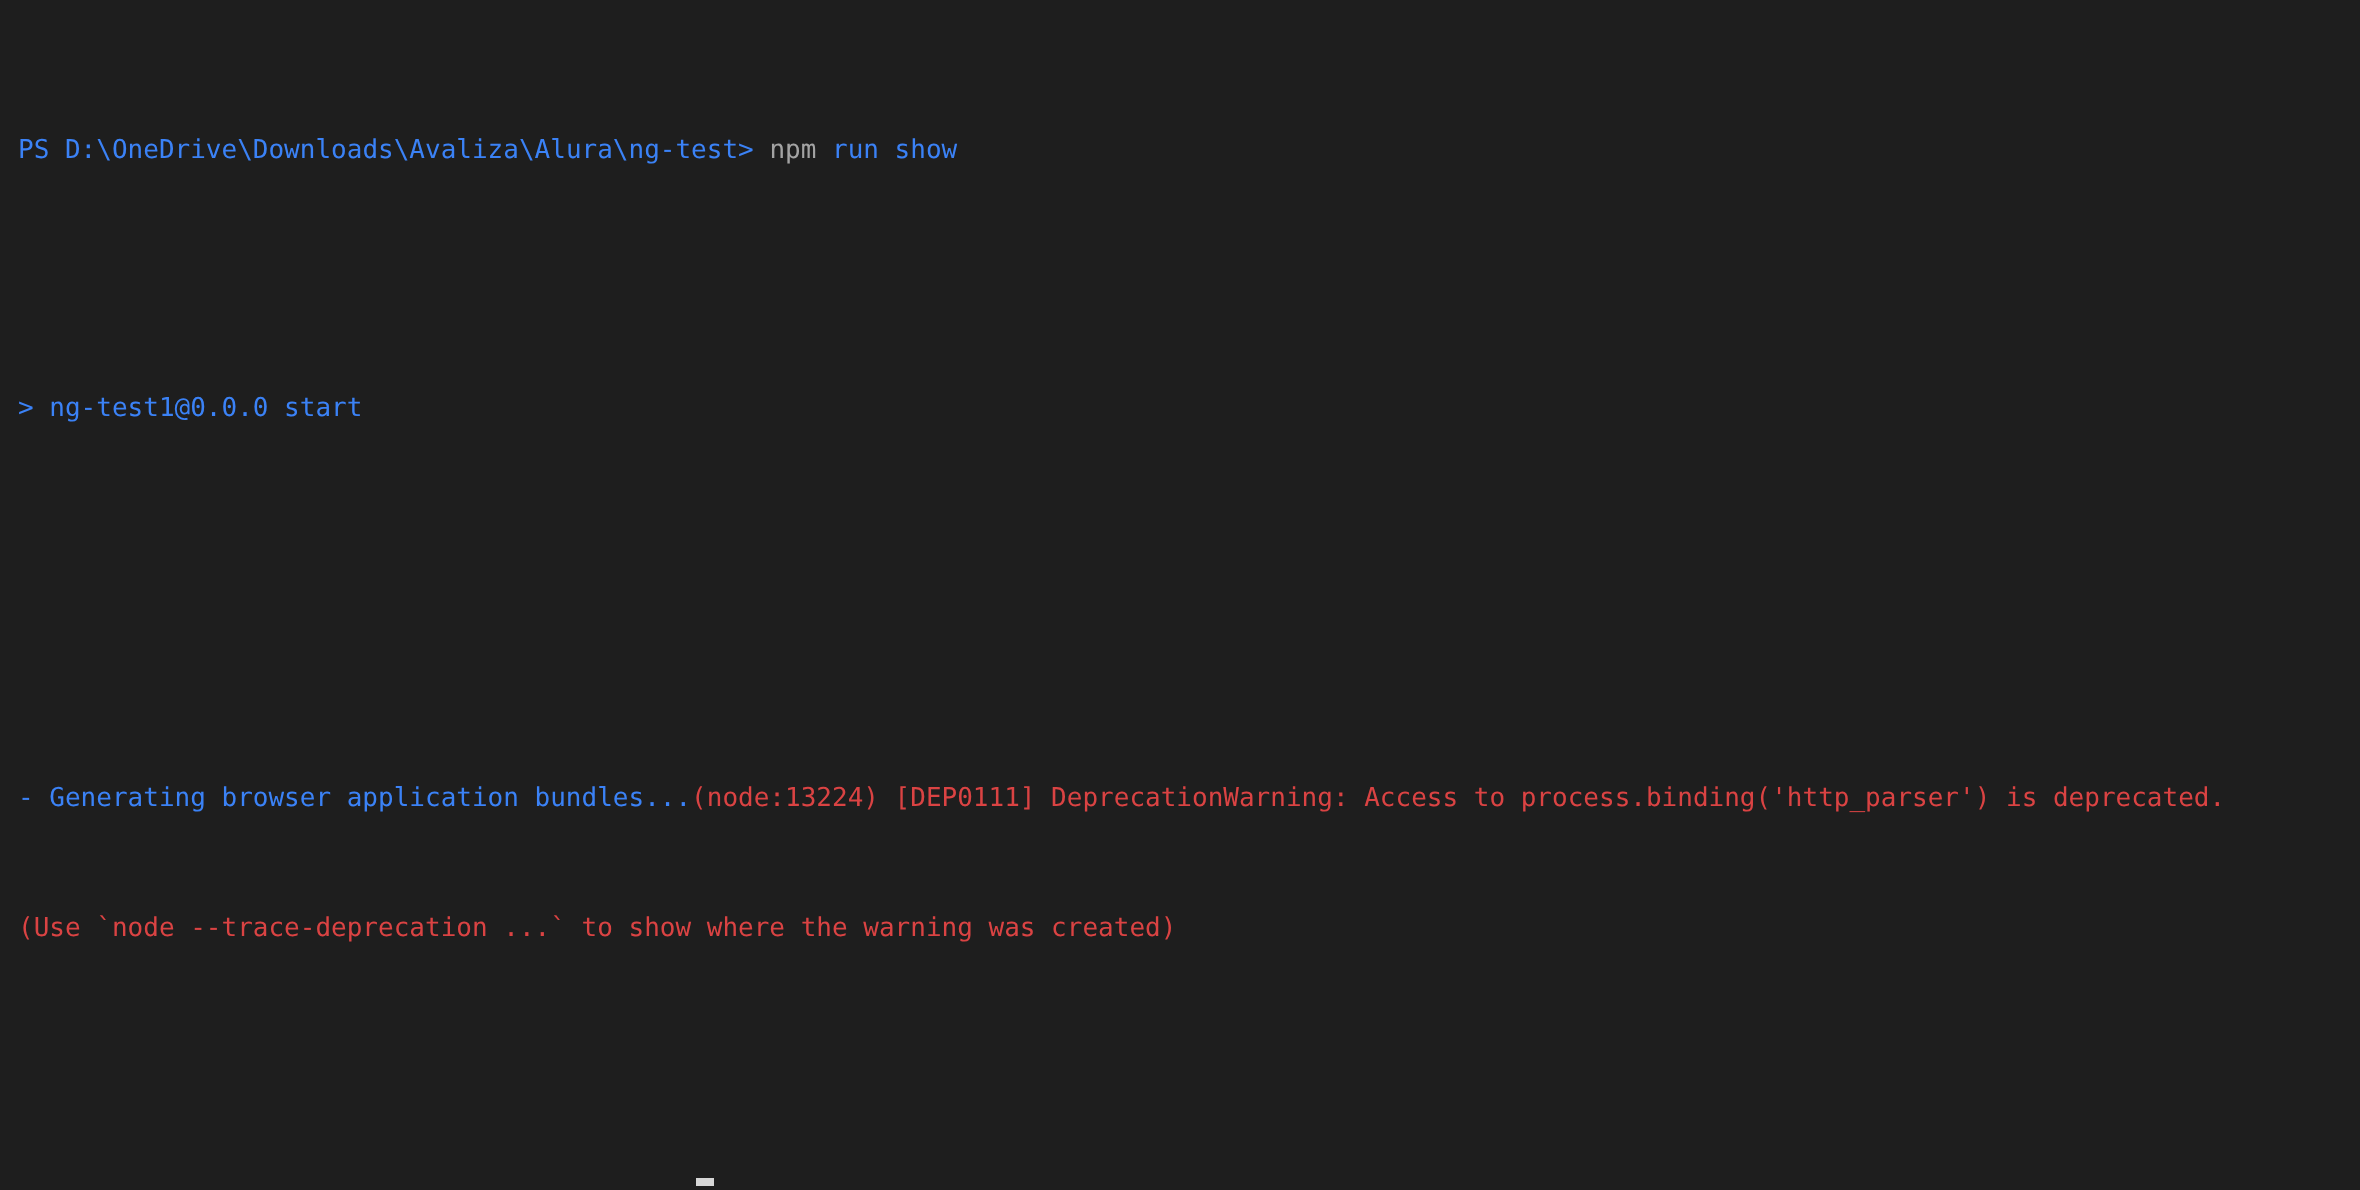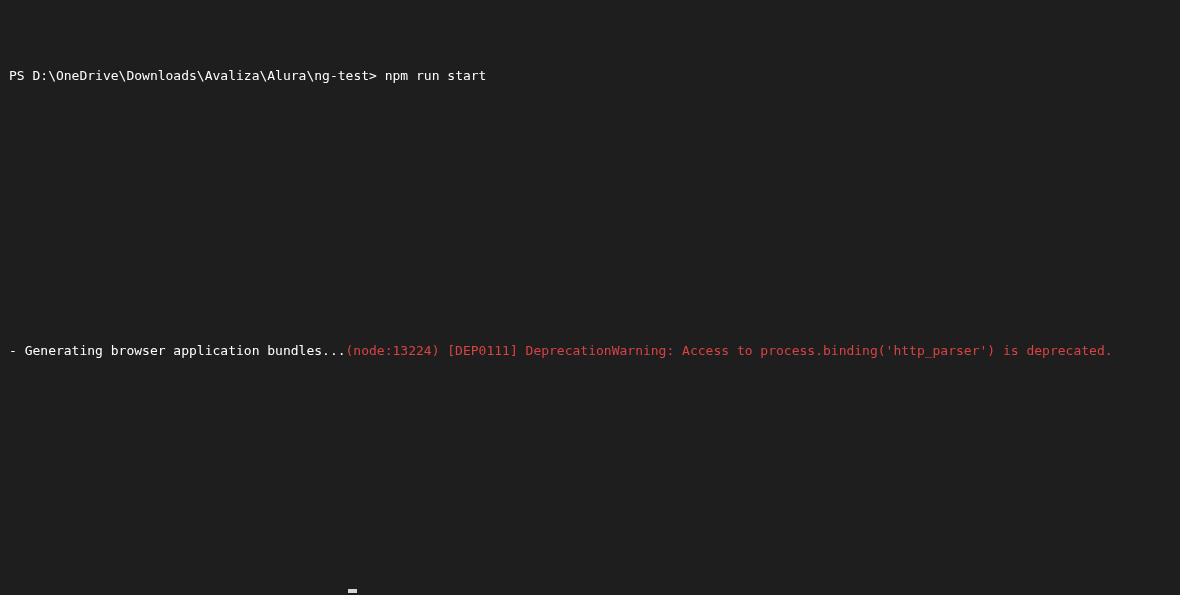--- a/index.html
+++ b/index.html
@@ -26,51 +26,53 @@
     letter-spacing: 0px;
     position: relative;
   }
   .line {
     white-space: pre;
     height: 16.2px;
   }
   .blank { height: 16.2px; }
 
   
-  .t-def    { color: #ffffff; }
+  .t-def    { color: #3b82f6; }
   .t-red    { color: #da4343; }
   .t-cyan   { color: #2bb9dd; }
-  .t-npm    { color: #ffffff; }
+  .t-npm    { color: #a3a3a3; }
 
   #cursor {
     position: absolute;
     left: 348px;
     top: 589px;
     width: 9px;
     height: 4px;
     background: #d6d6d6;
   }
 </style>
 </head>
 <body>
 
 <div id="terminal">
 
   
-  <div class="line"><span class="t-def">PS </span><span class="t-def">D:\OneDrive\Downloads\Avaliza\Alura\ng-test</span><span class="t-def">&gt; </span><span class="t-npm">npm</span><span class="t-def"> run start</span></div>
+  <div class="line"><span class="t-def">PS </span><span class="t-def">D:\OneDrive\Downloads\Avaliza\Alura\ng-test</span><span class="t-def">&gt; </span><span class="t-npm">npm</span><span class="t-def"> run show</span></div>
 
   <div class="blank"></div>
 
+  <div class="line t-def">&gt; ng-test1@0.0.0 start</div>
 
   <div class="blank"></div>
   <div class="blank"></div>
 
   
   <div class="line"><span class="t-def">- Generating browser application bundles...</span><span class="t-red">(node:13224) [DEP0111] DeprecationWarning: Access to process.binding('http_parser') is deprecated.</span></div>
 
+  <div class="line t-red">(Use `node --trace-deprecation ...` to show where the warning was created)</div>
 
 
   
   
 
   
   
 
   
   

